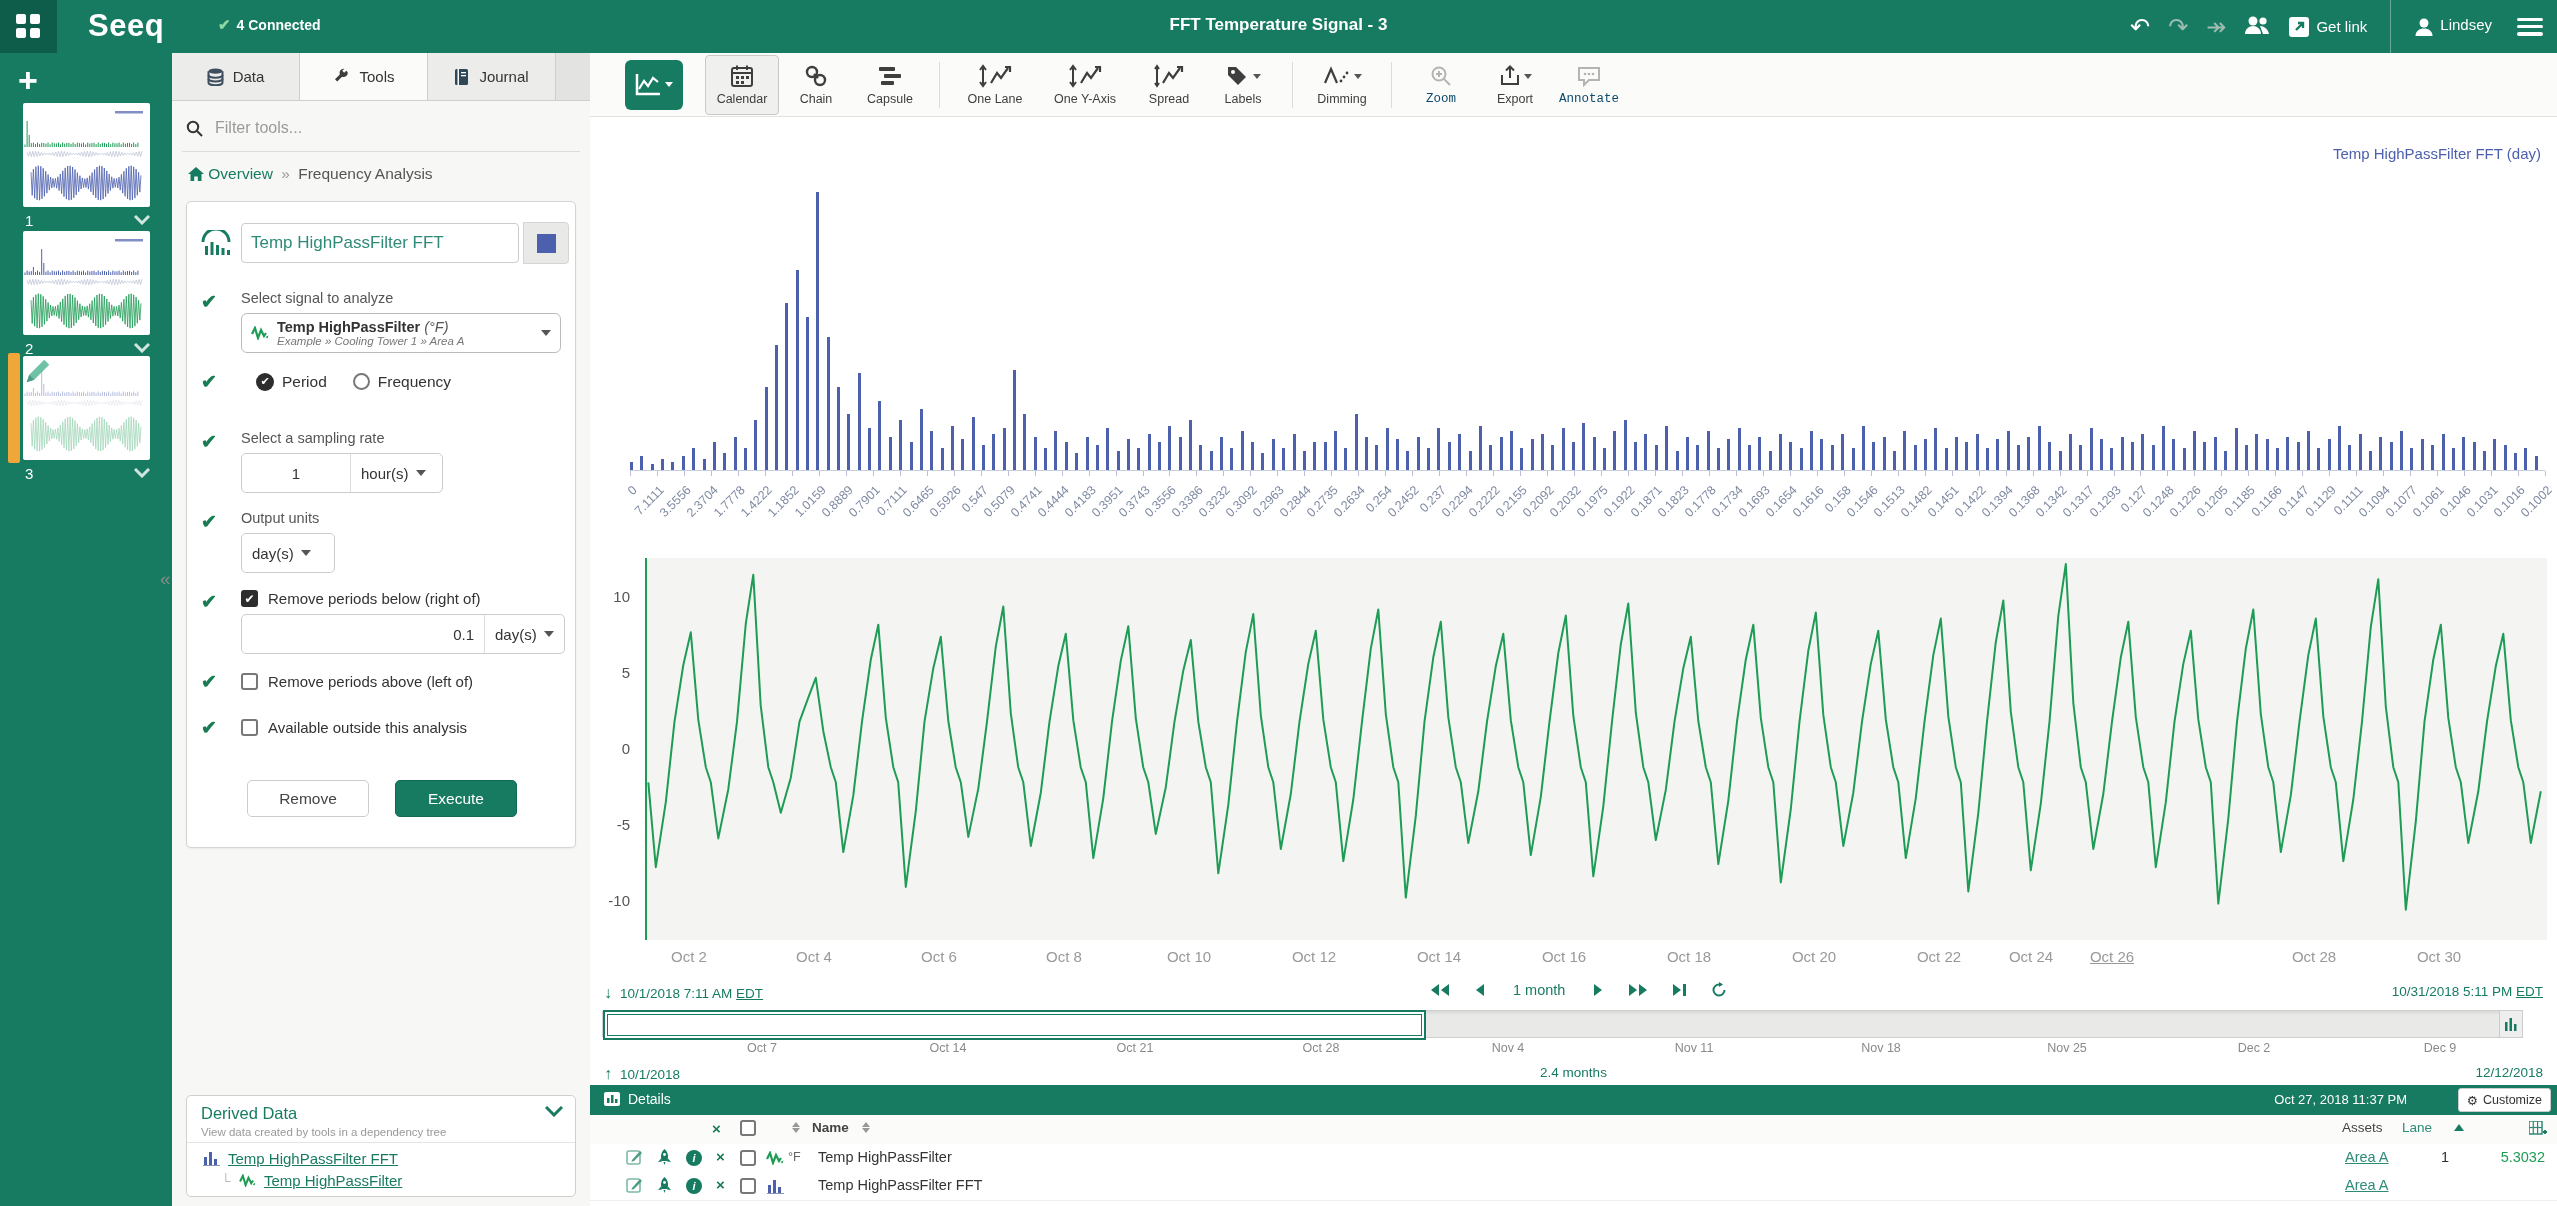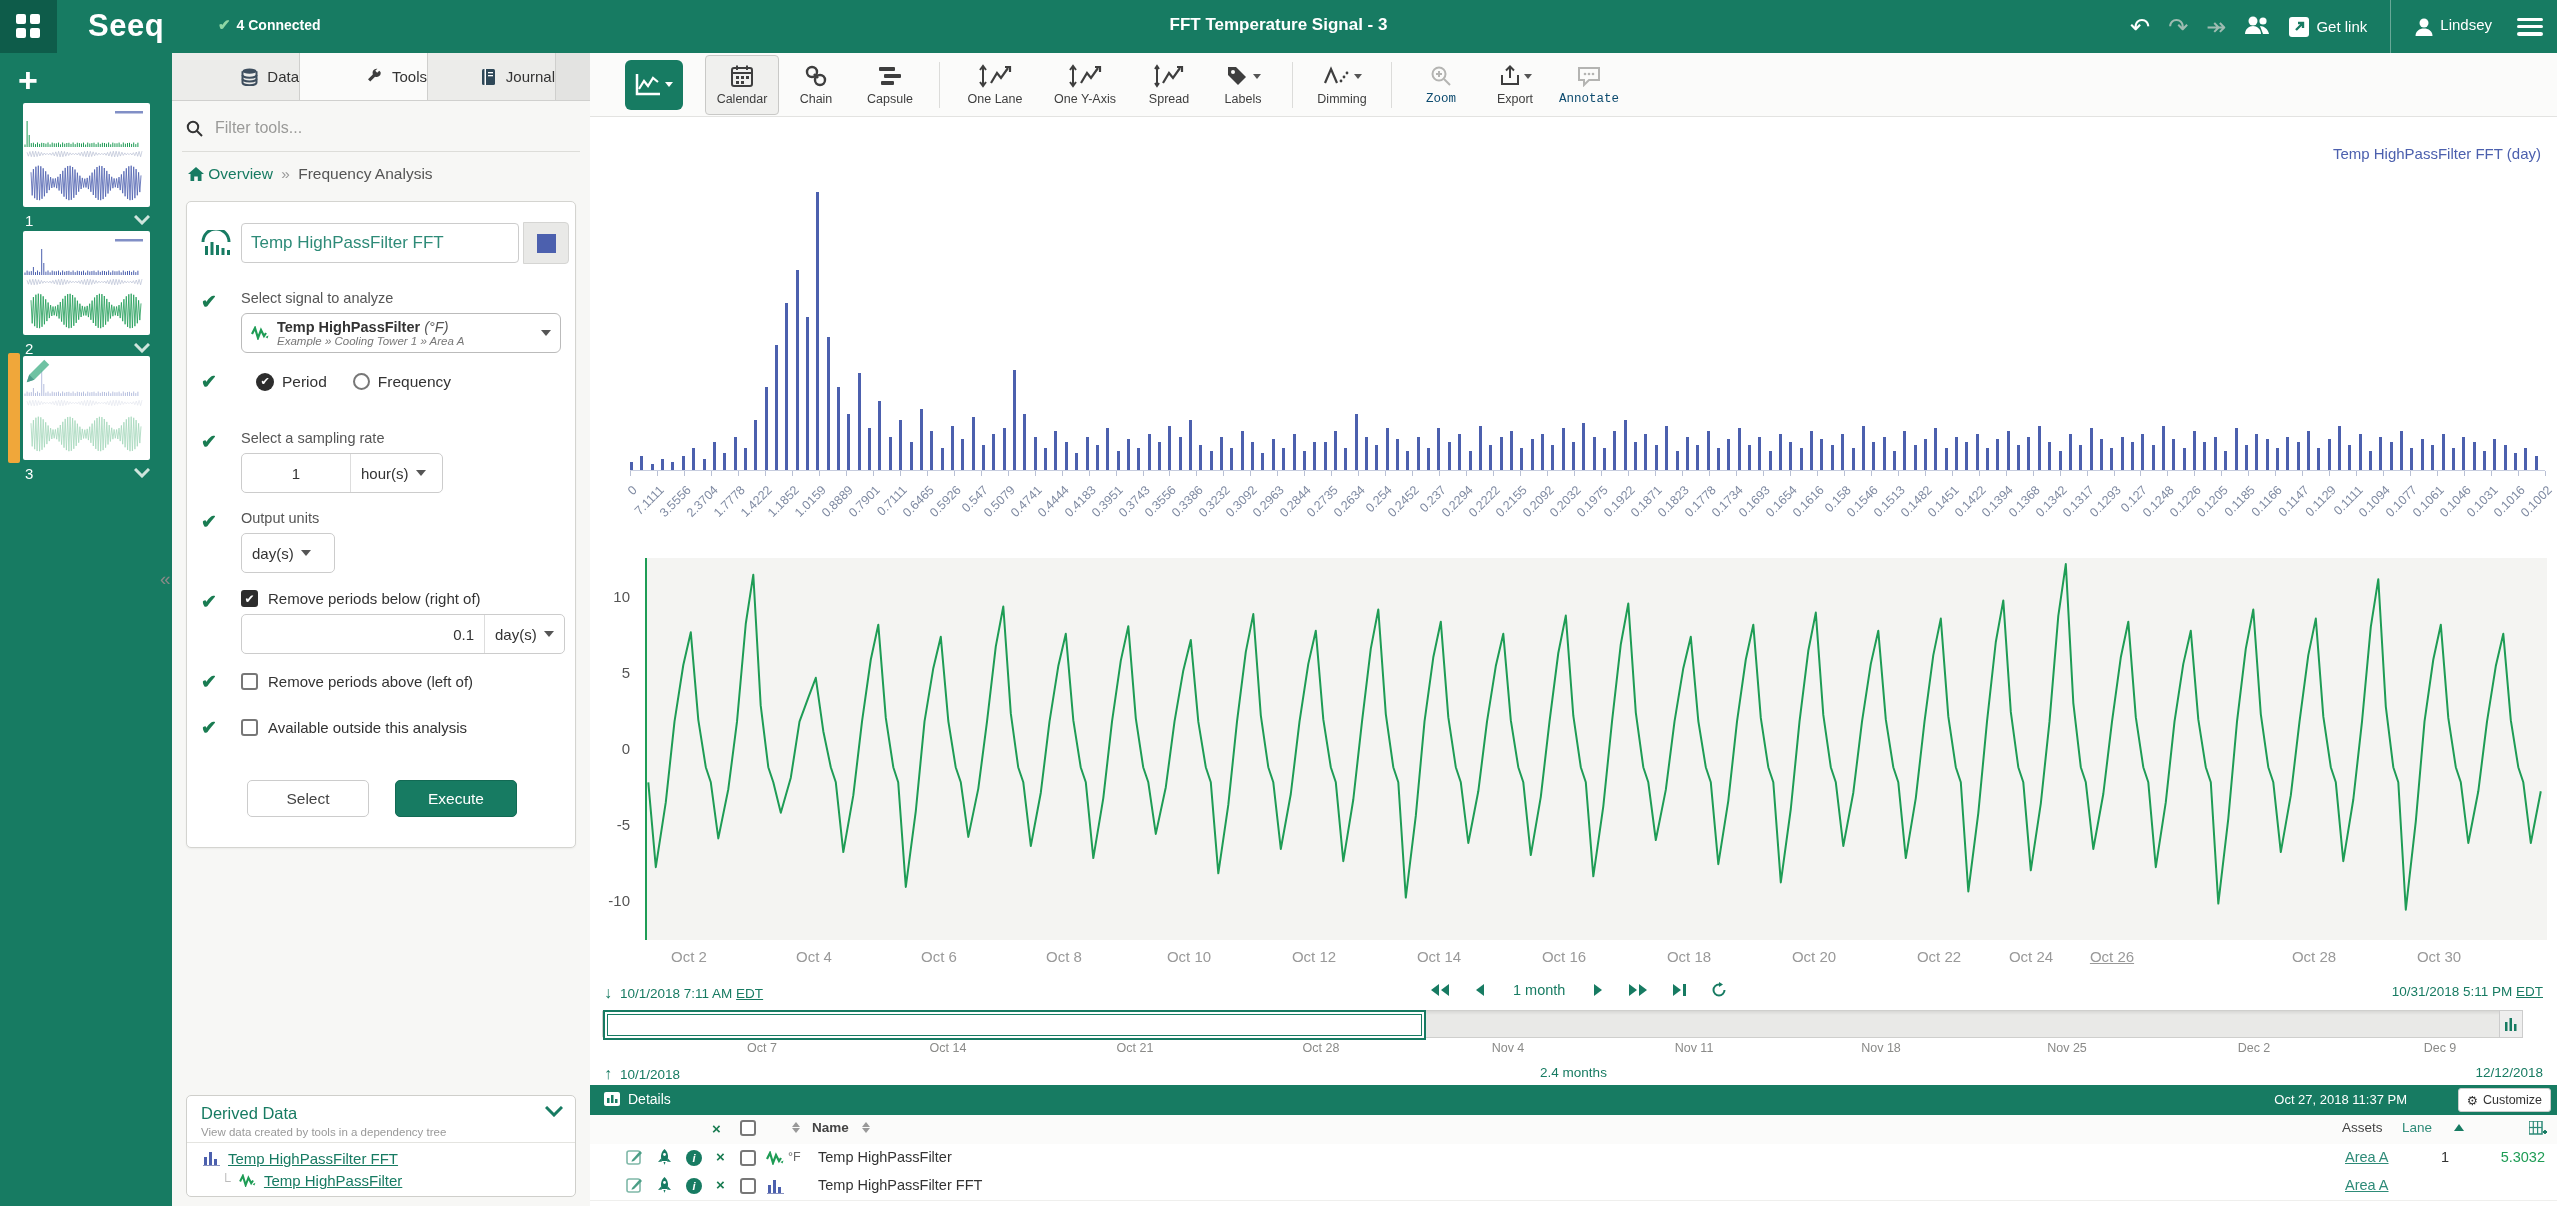--- a/index.html
+++ b/index.html
@@ -28,21 +28,21 @@
   #ws-plus{position:absolute;left:18px;top:10px;color:#fff;font-size:34px;font-weight:bold;cursor:pointer;line-height:1;}
   .thumb{position:absolute;left:23px;width:127px;height:104px;background:#fff;border-radius:2px;cursor:pointer;overflow:hidden;}
   .thumb svg{position:absolute;left:0;top:0;}
   .th-lbl{position:absolute;left:25px;width:125px;height:20px;color:#fff;font-size:15px;display:flex;justify-content:space-between;align-items:center;}
   .th-chev{width:16px;height:10px;cursor:pointer;}
   .active-mark{position:absolute;left:8px;width:12px;height:110px;background:#f0a73a;border-radius:2px;}
   .pencil-ov{position:absolute;right:8px;top:34px;opacity:.85;}
   
   #tools-panel{position:absolute;left:172px;top:53px;width:418px;height:1153px;background:#f7f7f5;border-right:1px solid #d6d6d4;}
   #tabs{position:absolute;left:0;top:0;width:418px;height:47px;background:#e3e3e1;display:flex;border-bottom:1px solid #d0d0ce;}
-  .tab{width:127px;height:47px;display:flex;align-items:center;justify-content:flex-end;gap:9px;font-size:15px;color:#333;
+  .tab{width:127px;height:47px;display:flex;align-items:center;justify-content:center;gap:9px;font-size:15px;color:#333;
        border-right:1px solid #cfcfcd;cursor:pointer;background:#ececea;}
   .tab.active{background:#fbfbfa;}
   #filter-row{position:absolute;left:14px;top:58px;width:390px;height:34px;display:flex;align-items:center;gap:10px;border-bottom:0;}
   #filter-input{border:0;background:transparent;outline:none;font-size:16px;color:#555;width:330px;font-family:inherit;}
   #filter-input::placeholder{color:#9a9a98;}
   #tp-div1{position:absolute;left:10px;top:98px;width:398px;height:1px;background:#ddddd9;}
   #crumb{position:absolute;left:16px;top:112px;font-size:15.5px;}
   #crumb a{color:#177b62;text-decoration:none;cursor:pointer;}
   #crumb .sep{color:#999;margin:0 4px;}
   #crumb .cur{color:#555;}
@@ -404,21 +404,21 @@
         <span class="chk-lbl">Remove periods above (left of)</span>
       </div>
 
       <div class="step" style="top:514px;align-items:center;">
         <span class="stp-chk">✔</span>
         <span class="chkbox"></span>
         <span class="chk-lbl">Available outside this analysis</span>
       </div>
 
       <div id="btn-row">
-        <button class="btn" id="btn-cancel">Select</button>
+        <button class="btn" id="btn-cancel">Remove</button>
         <button class="btn" id="btn-exec">Execute</button>
       </div>
     </div>
 
     <div id="derived">
       <div id="dd-title">Derived Data</div>
       <div id="dd-sub">View data created by tools in a dependency tree</div>
       <svg id="dd-chev" width="18" height="11" viewBox="0 0 18 11">
           <path d="M1 1 L9 9 L17 1" stroke="#177b62" stroke-width="3" fill="none"></path>
         </svg>

